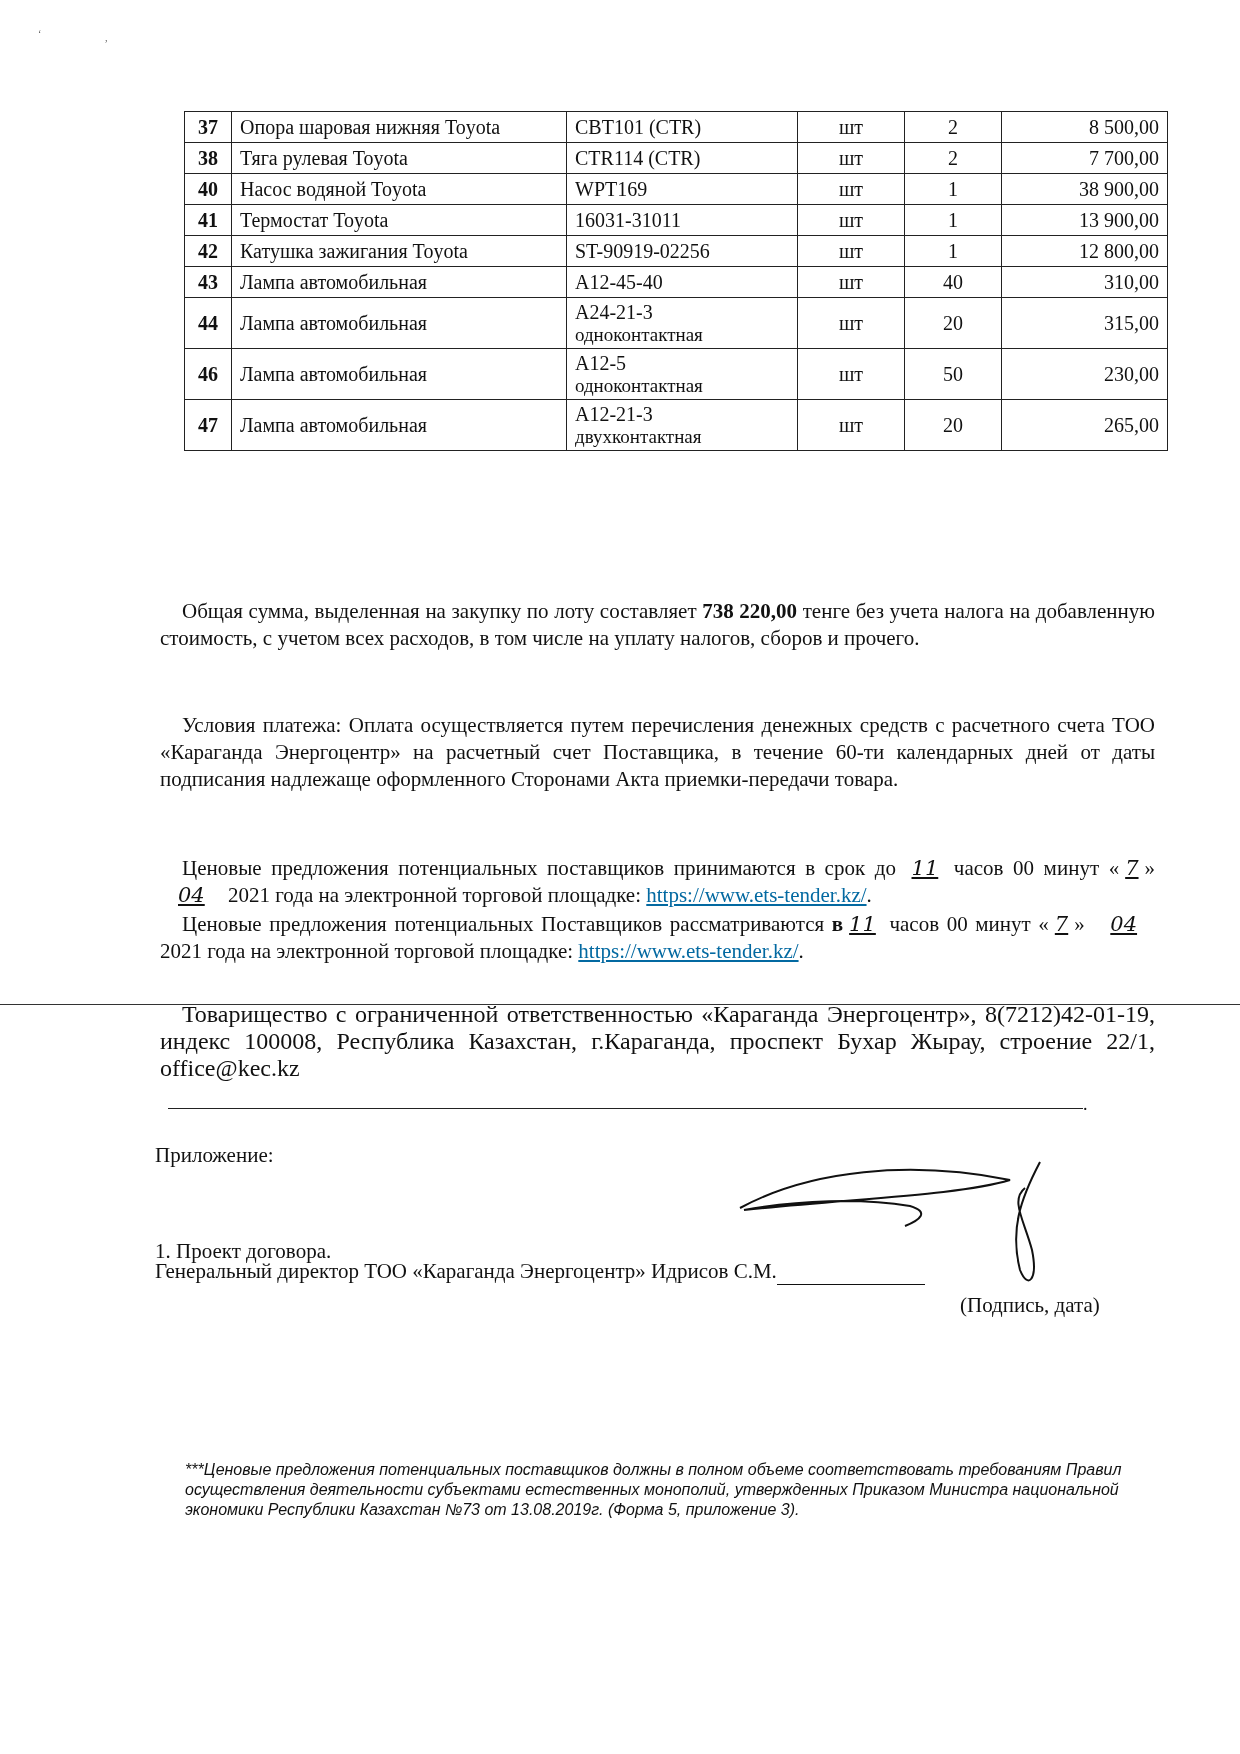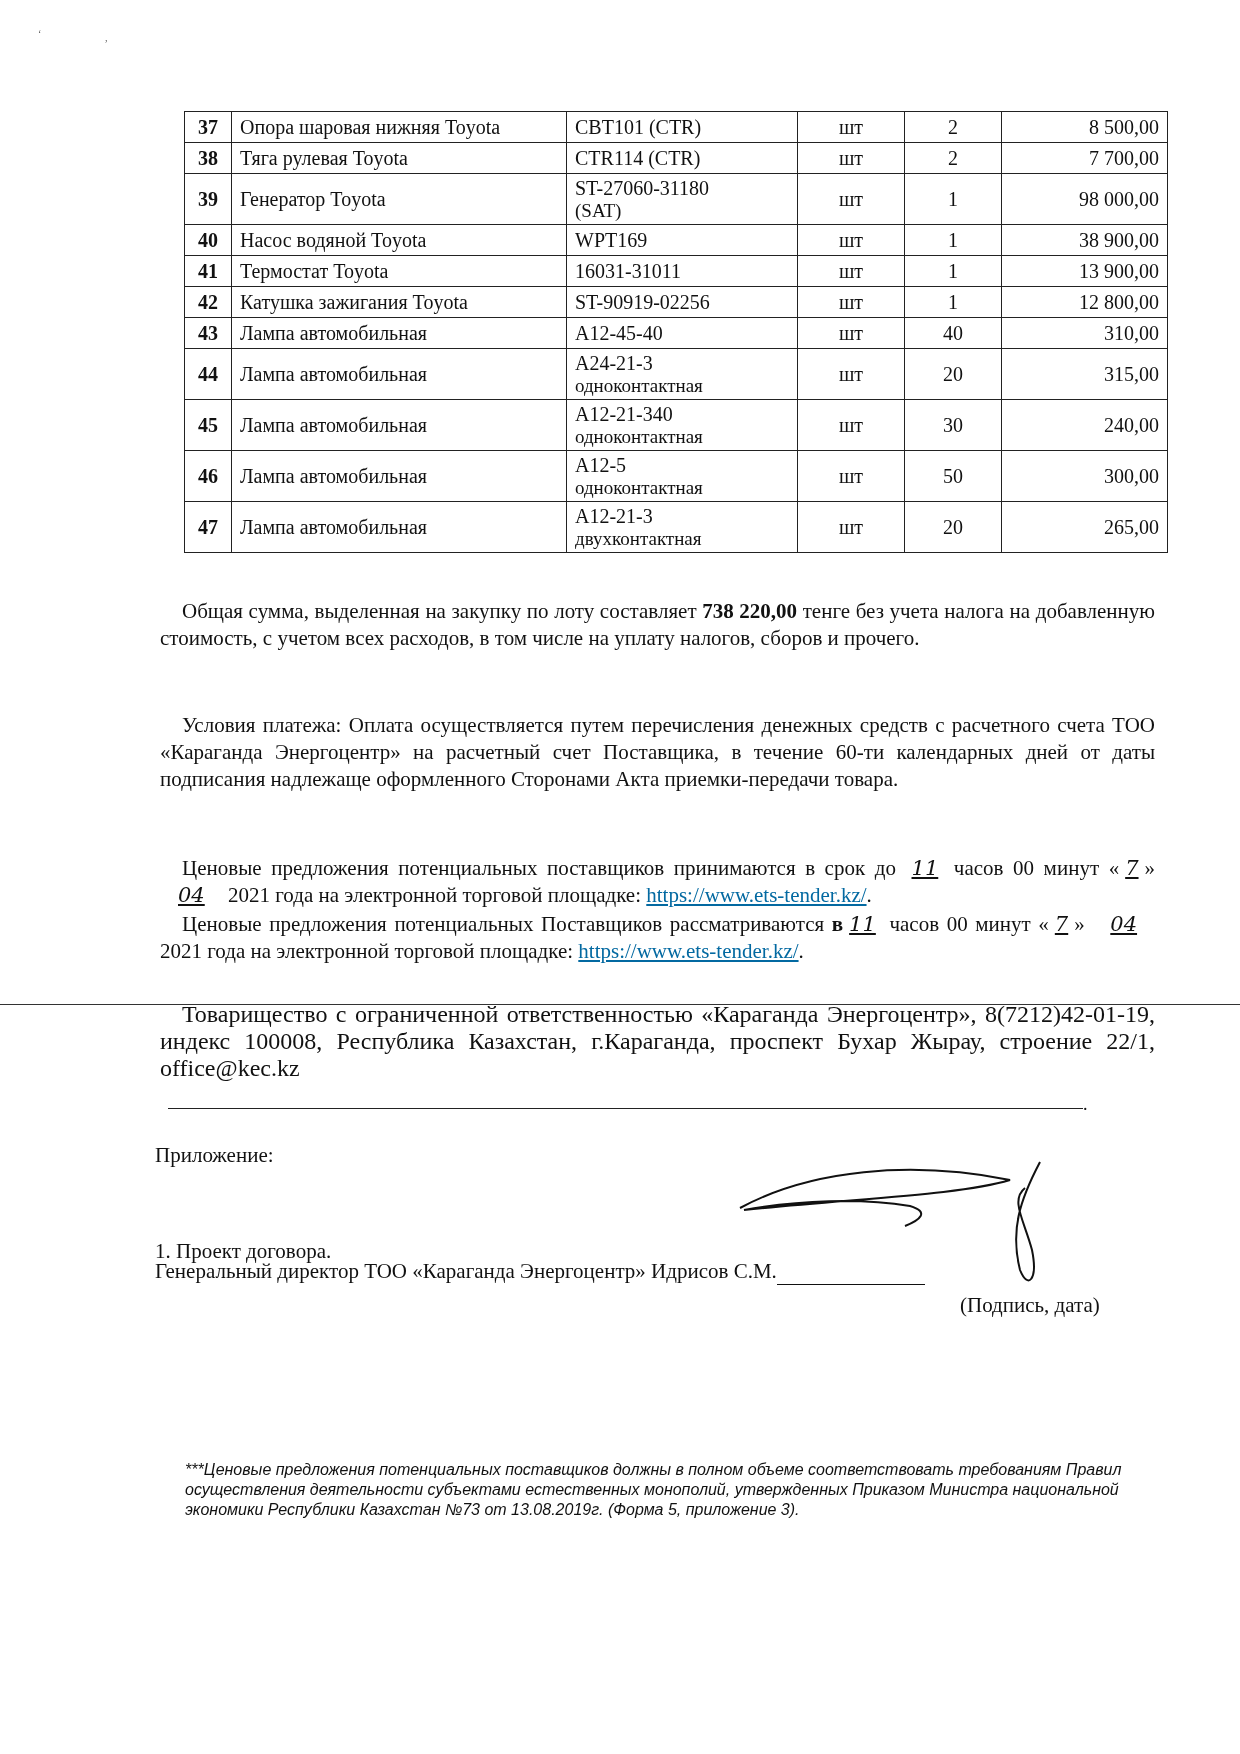--- a/index.html
+++ b/index.html
@@ -69,28 +69,20 @@
     <td class="price">8 500,00</td>
   </tr>
       <tr class="single">
     <td class="num">38</td>
     <td class="name">Тяга рулевая Toyota</td>
     <td class="code"><span class="c1">CTR114 (CTR)</span><span class="code-sub c2"></span></td>
     <td class="unit">шт</td>
     <td class="qty">2</td>
     <td class="price">7 700,00</td>
   </tr>
-      <tr class="double">
-    <td class="num">39</td>
-    <td class="name">Генератор Toyota</td>
-    <td class="code"><span class="c1">ST-27060-31180</span><span class="code-sub c2">(SAT)</span></td>
-    <td class="unit">шт</td>
-    <td class="qty">1</td>
-    <td class="price">98 000,00</td>
-  </tr>
       <tr class="single">
     <td class="num">40</td>
     <td class="name">Насос водяной Toyota</td>
     <td class="code"><span class="c1">WPT169</span><span class="code-sub c2"></span></td>
     <td class="unit">шт</td>
     <td class="qty">1</td>
     <td class="price">38 900,00</td>
   </tr>
       <tr class="single">
     <td class="num">41</td>
@@ -118,34 +110,26 @@
   </tr>
       <tr class="double">
     <td class="num">44</td>
     <td class="name">Лампа автомобильная</td>
     <td class="code"><span class="c1">A24-21-3</span><span class="code-sub c2">одноконтактная</span></td>
     <td class="unit">шт</td>
     <td class="qty">20</td>
     <td class="price">315,00</td>
   </tr>
       <tr class="double">
-    <td class="num">45</td>
-    <td class="name">Лампа автомобильная</td>
-    <td class="code"><span class="c1">A12-21-340</span><span class="code-sub c2">одноконтактная</span></td>
-    <td class="unit">шт</td>
-    <td class="qty">30</td>
-    <td class="price">240,00</td>
-  </tr>
-      <tr class="double">
     <td class="num">46</td>
     <td class="name">Лампа автомобильная</td>
     <td class="code"><span class="c1">A12-5</span><span class="code-sub c2">одноконтактная</span></td>
     <td class="unit">шт</td>
     <td class="qty">50</td>
-    <td class="price">300,00</td>
+    <td class="price">230,00</td>
   </tr>
       <tr class="double">
     <td class="num">47</td>
     <td class="name">Лампа автомобильная</td>
     <td class="code"><span class="c1">A12-21-3</span><span class="code-sub c2">двухконтактная</span></td>
     <td class="unit">шт</td>
     <td class="qty">20</td>
     <td class="price">265,00</td>
   </tr>
     </tbody>

